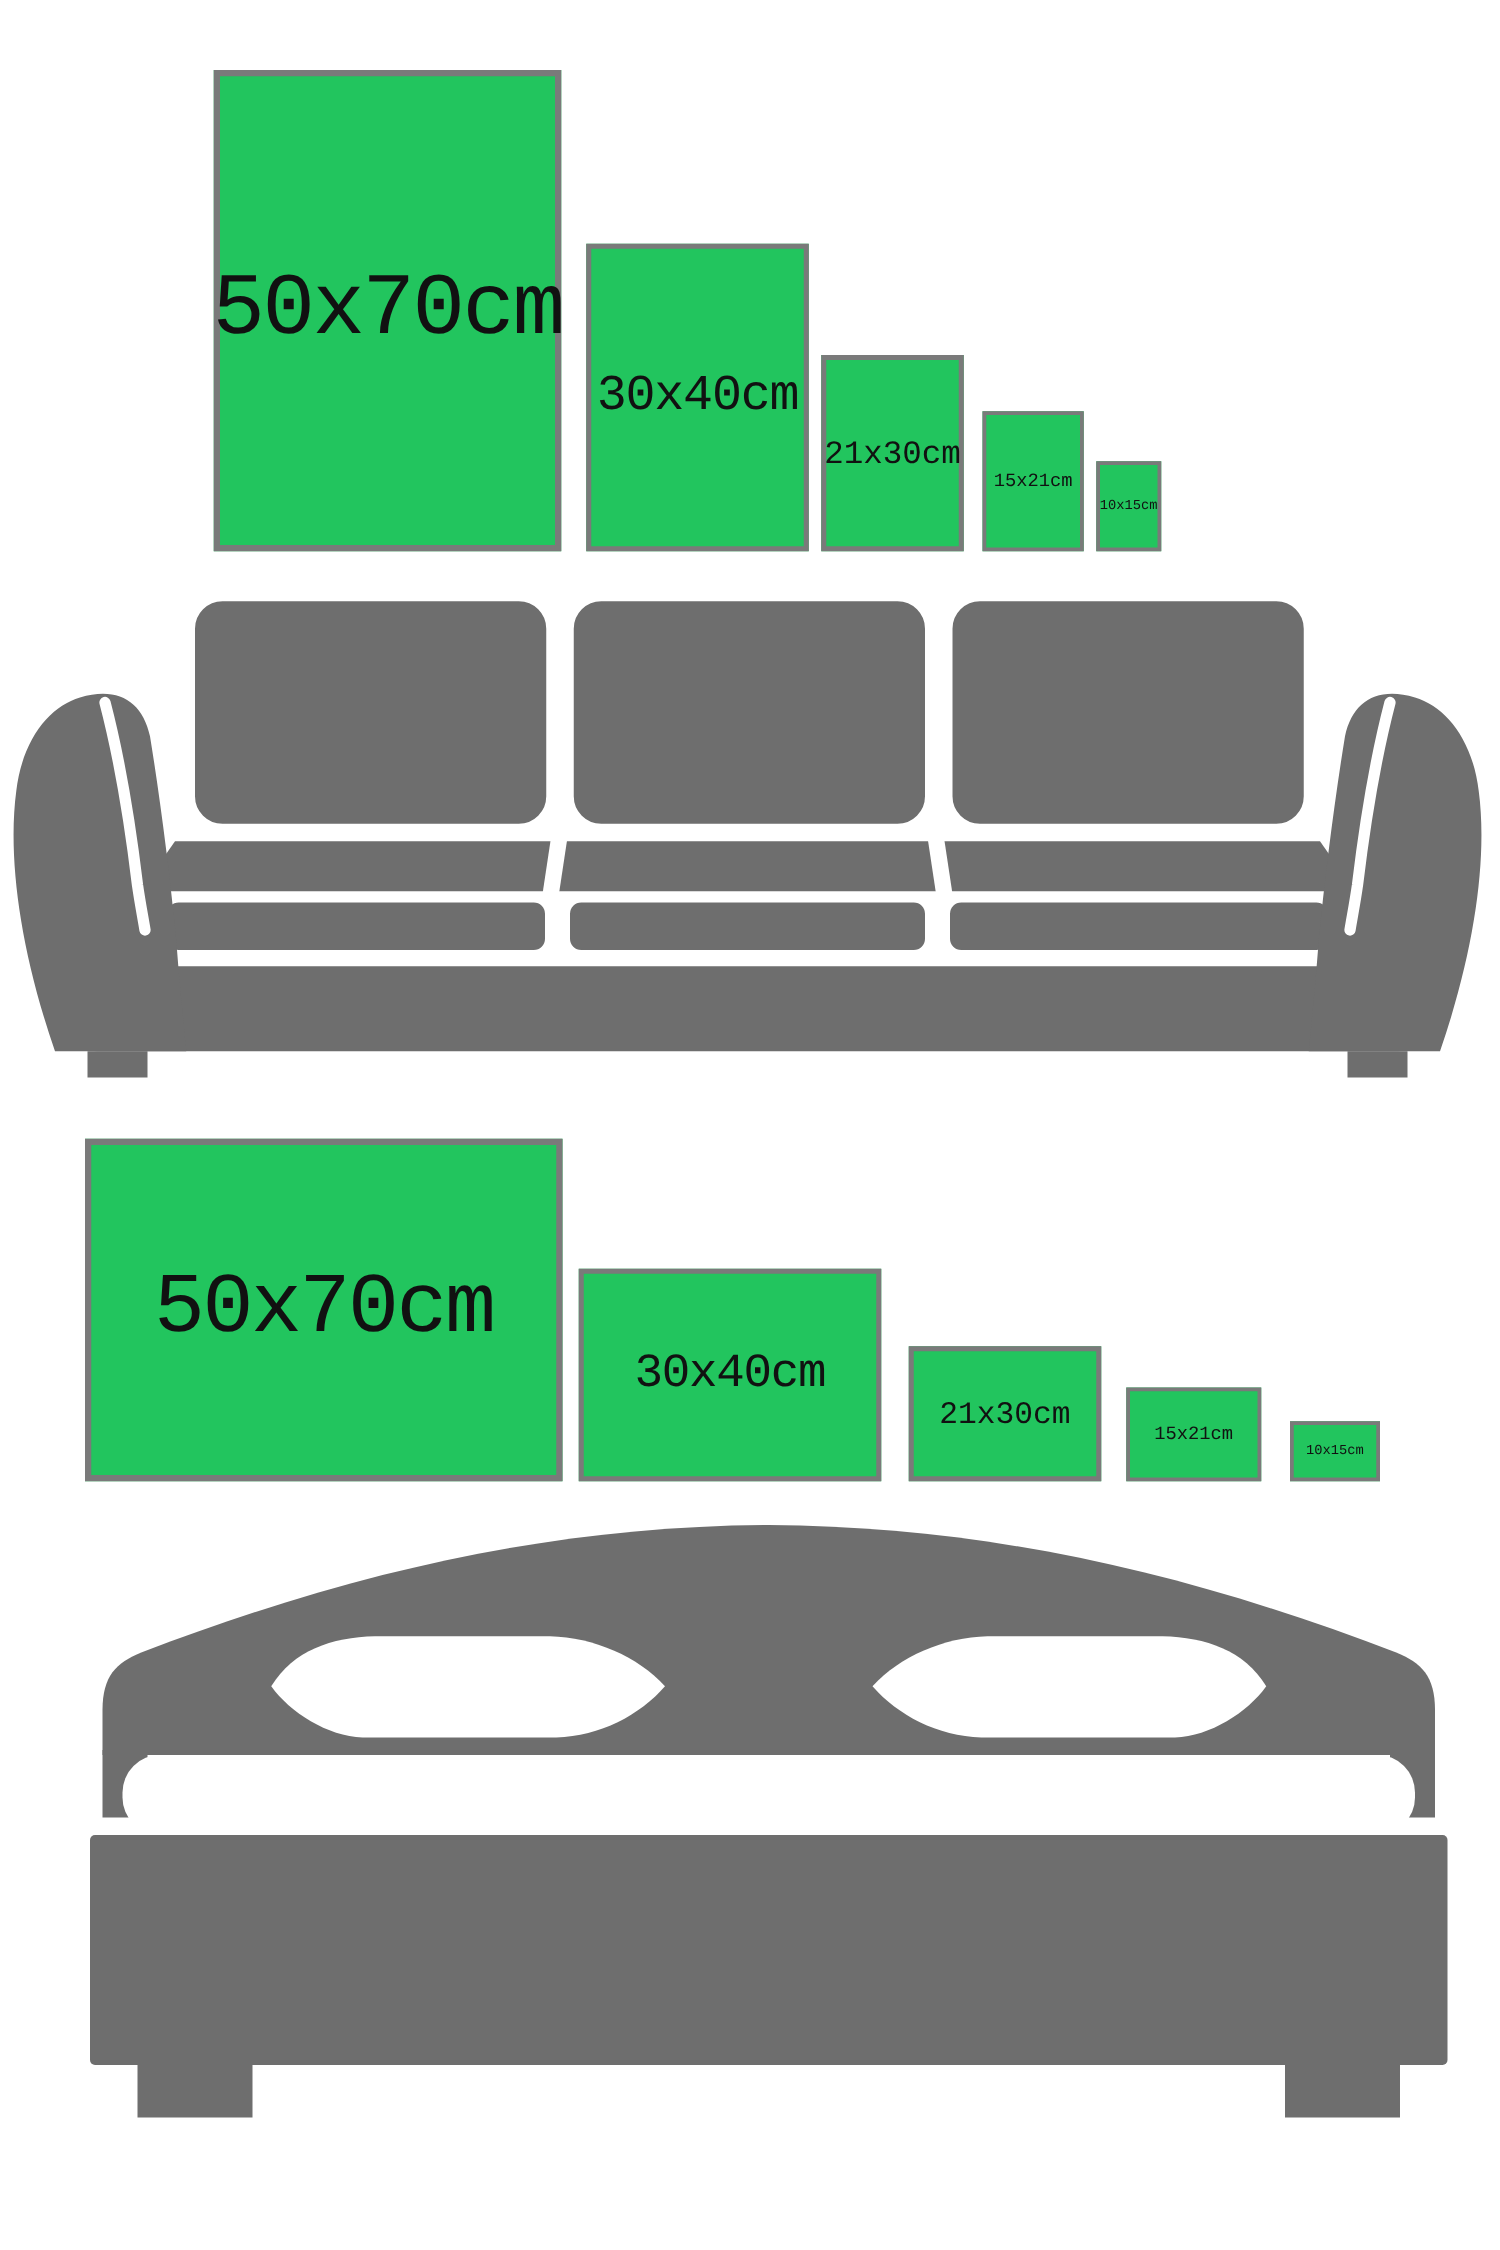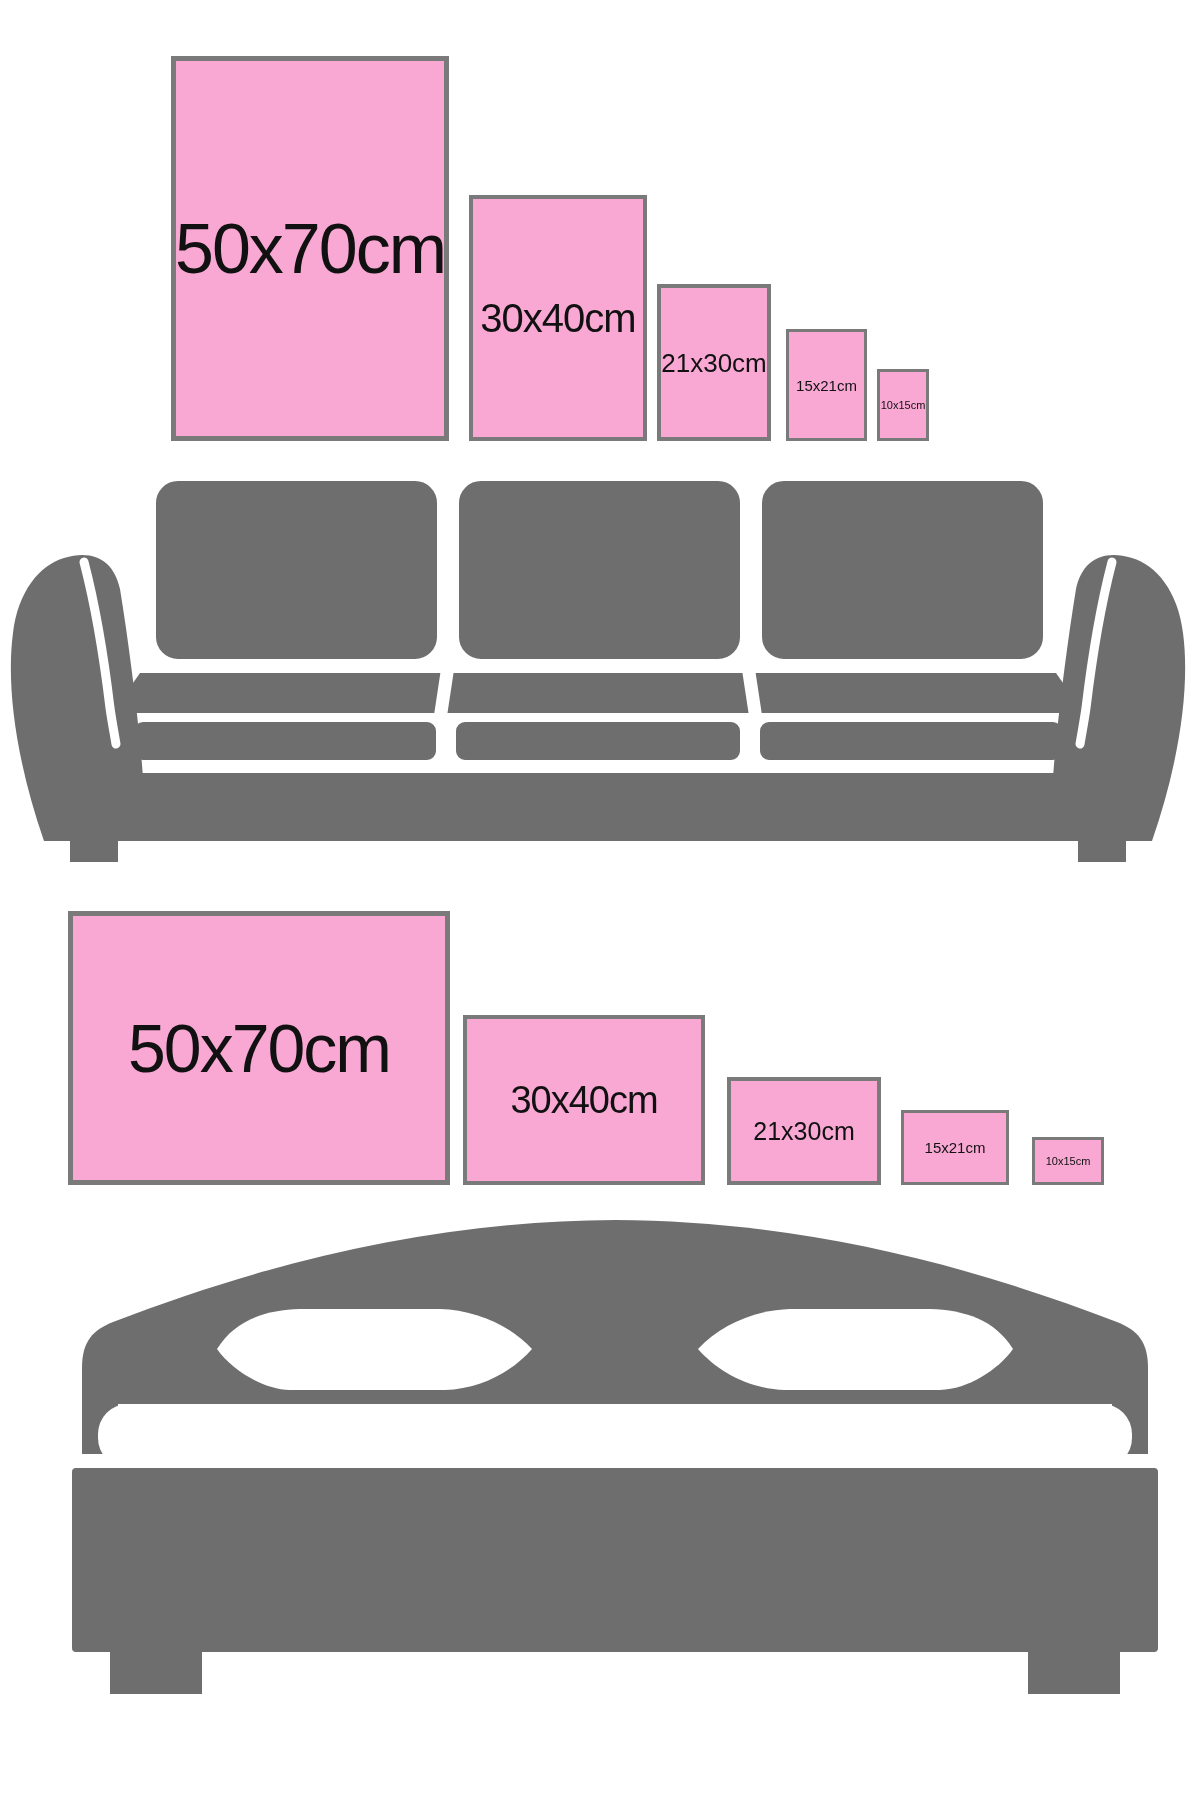--- a/index.html
+++ b/index.html
@@ -10,24 +10,24 @@
   }
   html,body{margin:0;padding:0;background:#fff;}
   .canvas{
     position:relative;width:1200px;height:1800px;background:var(--bg);
     overflow:hidden;font-family:"Liberation Sans",sans-serif;color:var(--text);
   }
   .art{position:absolute;left:0;top:0;width:1200px;height:1800px;}
   .g{fill:var(--gray);}
   .wline{stroke:#fff;fill:none;}
   .frame{
-    position:absolute;box-sizing:border-box;background:#f9a8d4;
+    position:absolute;box-sizing:border-box;background:#22c55e;
     border:4px solid var(--frame-border);
     display:flex;align-items:center;justify-content:center;
-    text-align:right;white-space:nowrap;
+    text-align:right;white-space:nowrap;font-family:Liberation Mono, monospace;
   }
   .frame span{display:block;line-height:1;}
   
   .tf1{left:171px;top:56px;width:278px;height:385px;border-width:5px;}
   .tf2{left:469px;top:195px;width:178px;height:246px;}
   .tf3{left:657px;top:284px;width:114px;height:157px;}
   .tf4{left:786px;top:329px;width:81px;height:112px;border-width:3px;}
   .tf5{left:877px;top:369px;width:52px;height:72px;border-width:3px;}
   .t1{font-size:70px;letter-spacing:-2px;}
   .t2{font-size:40px;letter-spacing:-1px;}

